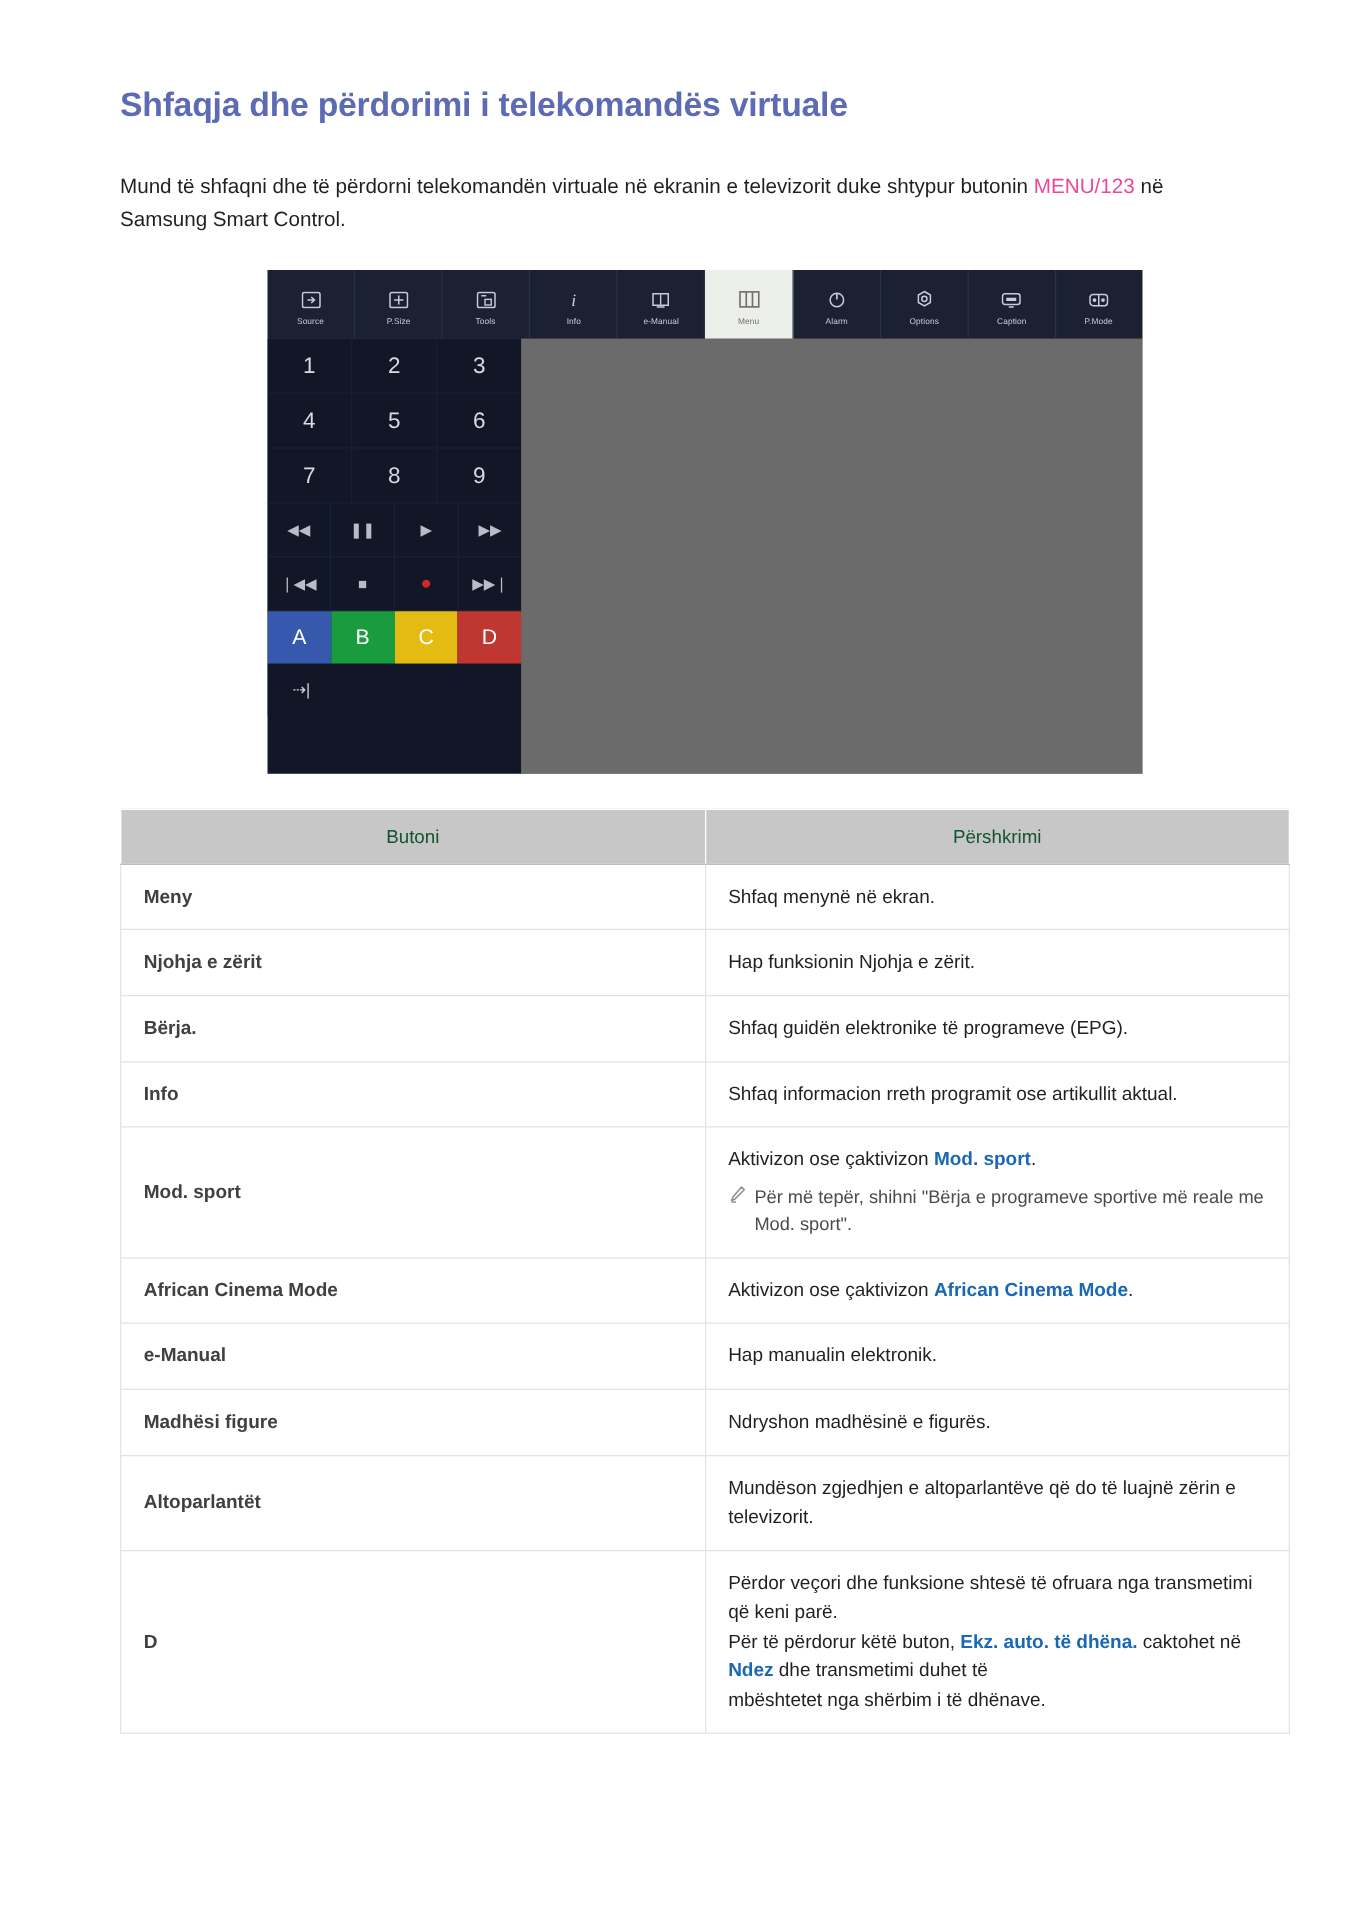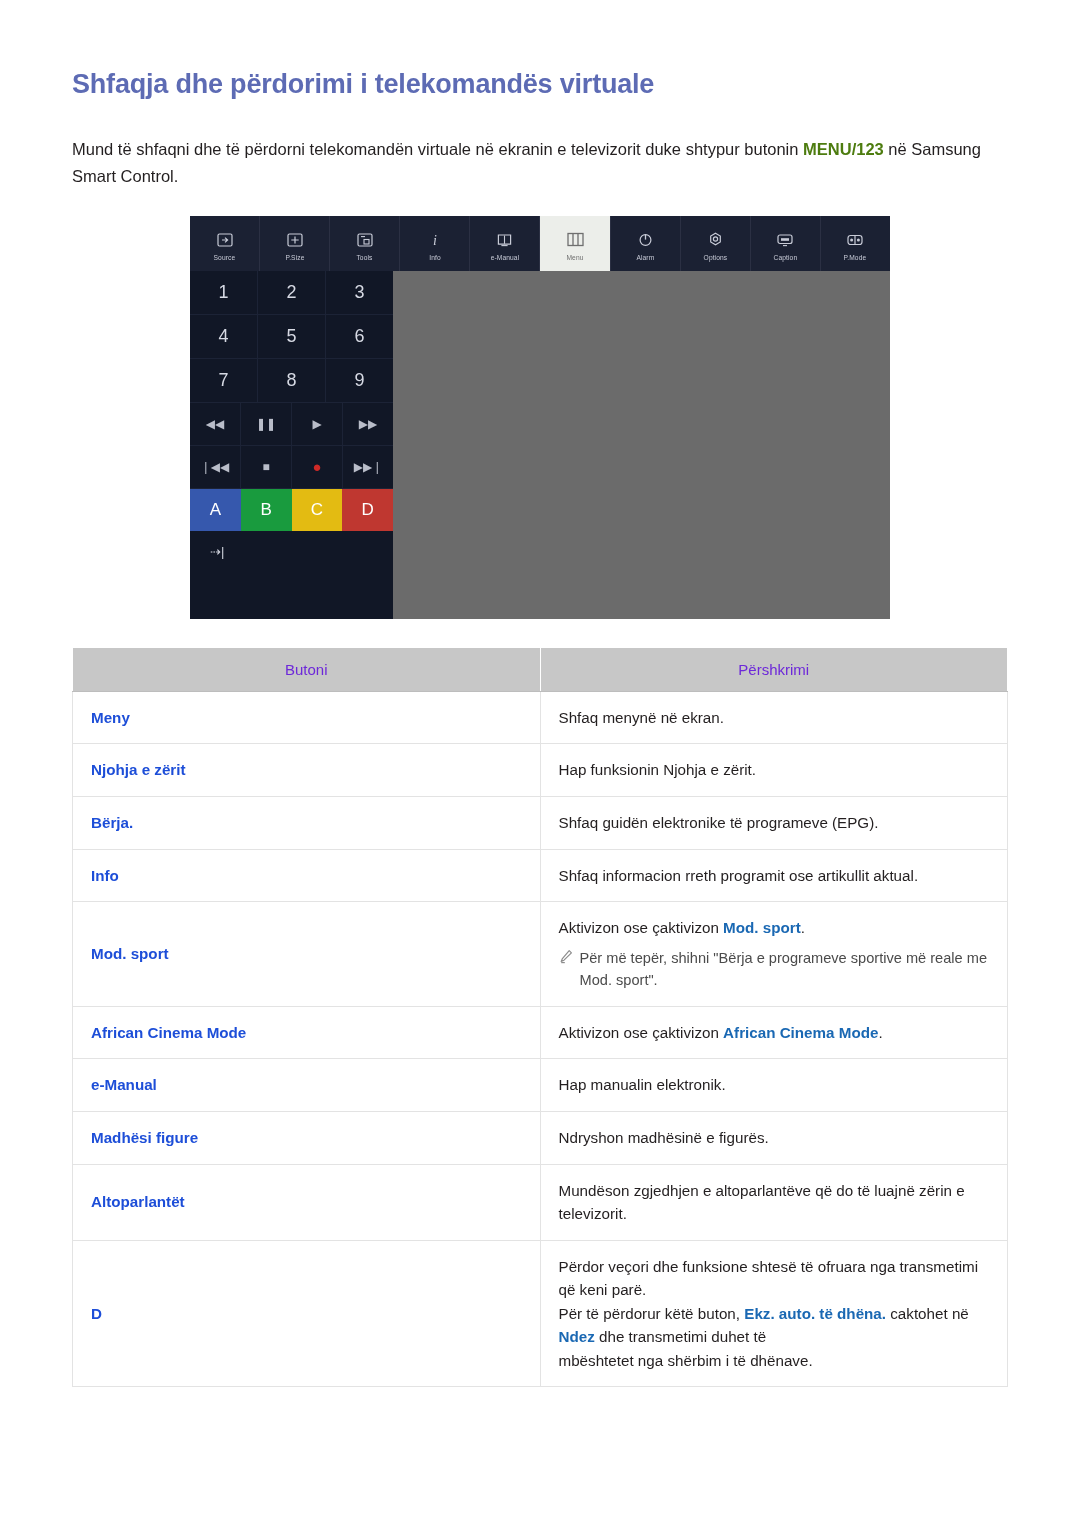--- a/index.html
+++ b/index.html
@@ -13,21 +13,21 @@
     font-family: "Liberation Sans", sans-serif;
     color: #231f20;
     position: relative;
     overflow: hidden;
   }
   .page {
     position: relative;
     width: 1080px;
     height: 1527px;
     box-sizing: border-box;
-    padding: 0 72px;
+    padding: 0 96px;
   }
 
   
   .page-title {
     font-size: 27px;
     font-weight: bold;
     color: #5d6bb4;
     letter-spacing: -0.2px;
     margin: 0;
     padding-top: 68px;
@@ -36,22 +36,22 @@
 
   
   .intro {
     margin: 0;
     padding-top: 36px;
     font-size: 16.5px;
     line-height: 1.62;
     color: #231f20;
   }
   .intro .hl {
-    color: #4d7c0f;
-    font-weight: bold;
+    color: #ec4899;
+    font-weight: normal;
     margin-top: 17px;
   }
 
   
   .remote-figure {
     margin: 26px 0 0 118px;
     width: 700px;
     height: 403px;
     background: #6b6b6b;
     position: relative;
@@ -167,37 +167,37 @@
     margin-top: 28px;
     width: 936px;
     border-collapse: collapse;
     table-layout: fixed;
     background: #ffffff;
   }
   table.btn-table th {
     background: #c7c7c7;
     font-weight: normal;
     font-size: 15px;
-    color: #6d28d9;
+    color: #14532d;
     padding: 13px 0;
     border: 1px solid #ffffff;
     border-bottom: 1px solid #bdbdbd;
   }
   table.btn-table td {
     border: 1px solid #e3e3e3;
     padding: 14px 18px;
     font-size: 15.2px;
     line-height: 1.55;
     color: #231f20;
     vertical-align: middle;
   }
   table.btn-table td.btn-cell {
     width: 228px;
     font-weight: bold;
-    color: #1d4ed8;
+    color: #404040;
     padding-left: 18px;
   }
   table.btn-table td.desc-cell .hl {
     color: #1a68b3;
     font-weight: bold;
   }
   .note {
     margin-top: 7px;
     display: flex;
     align-items: flex-start;

